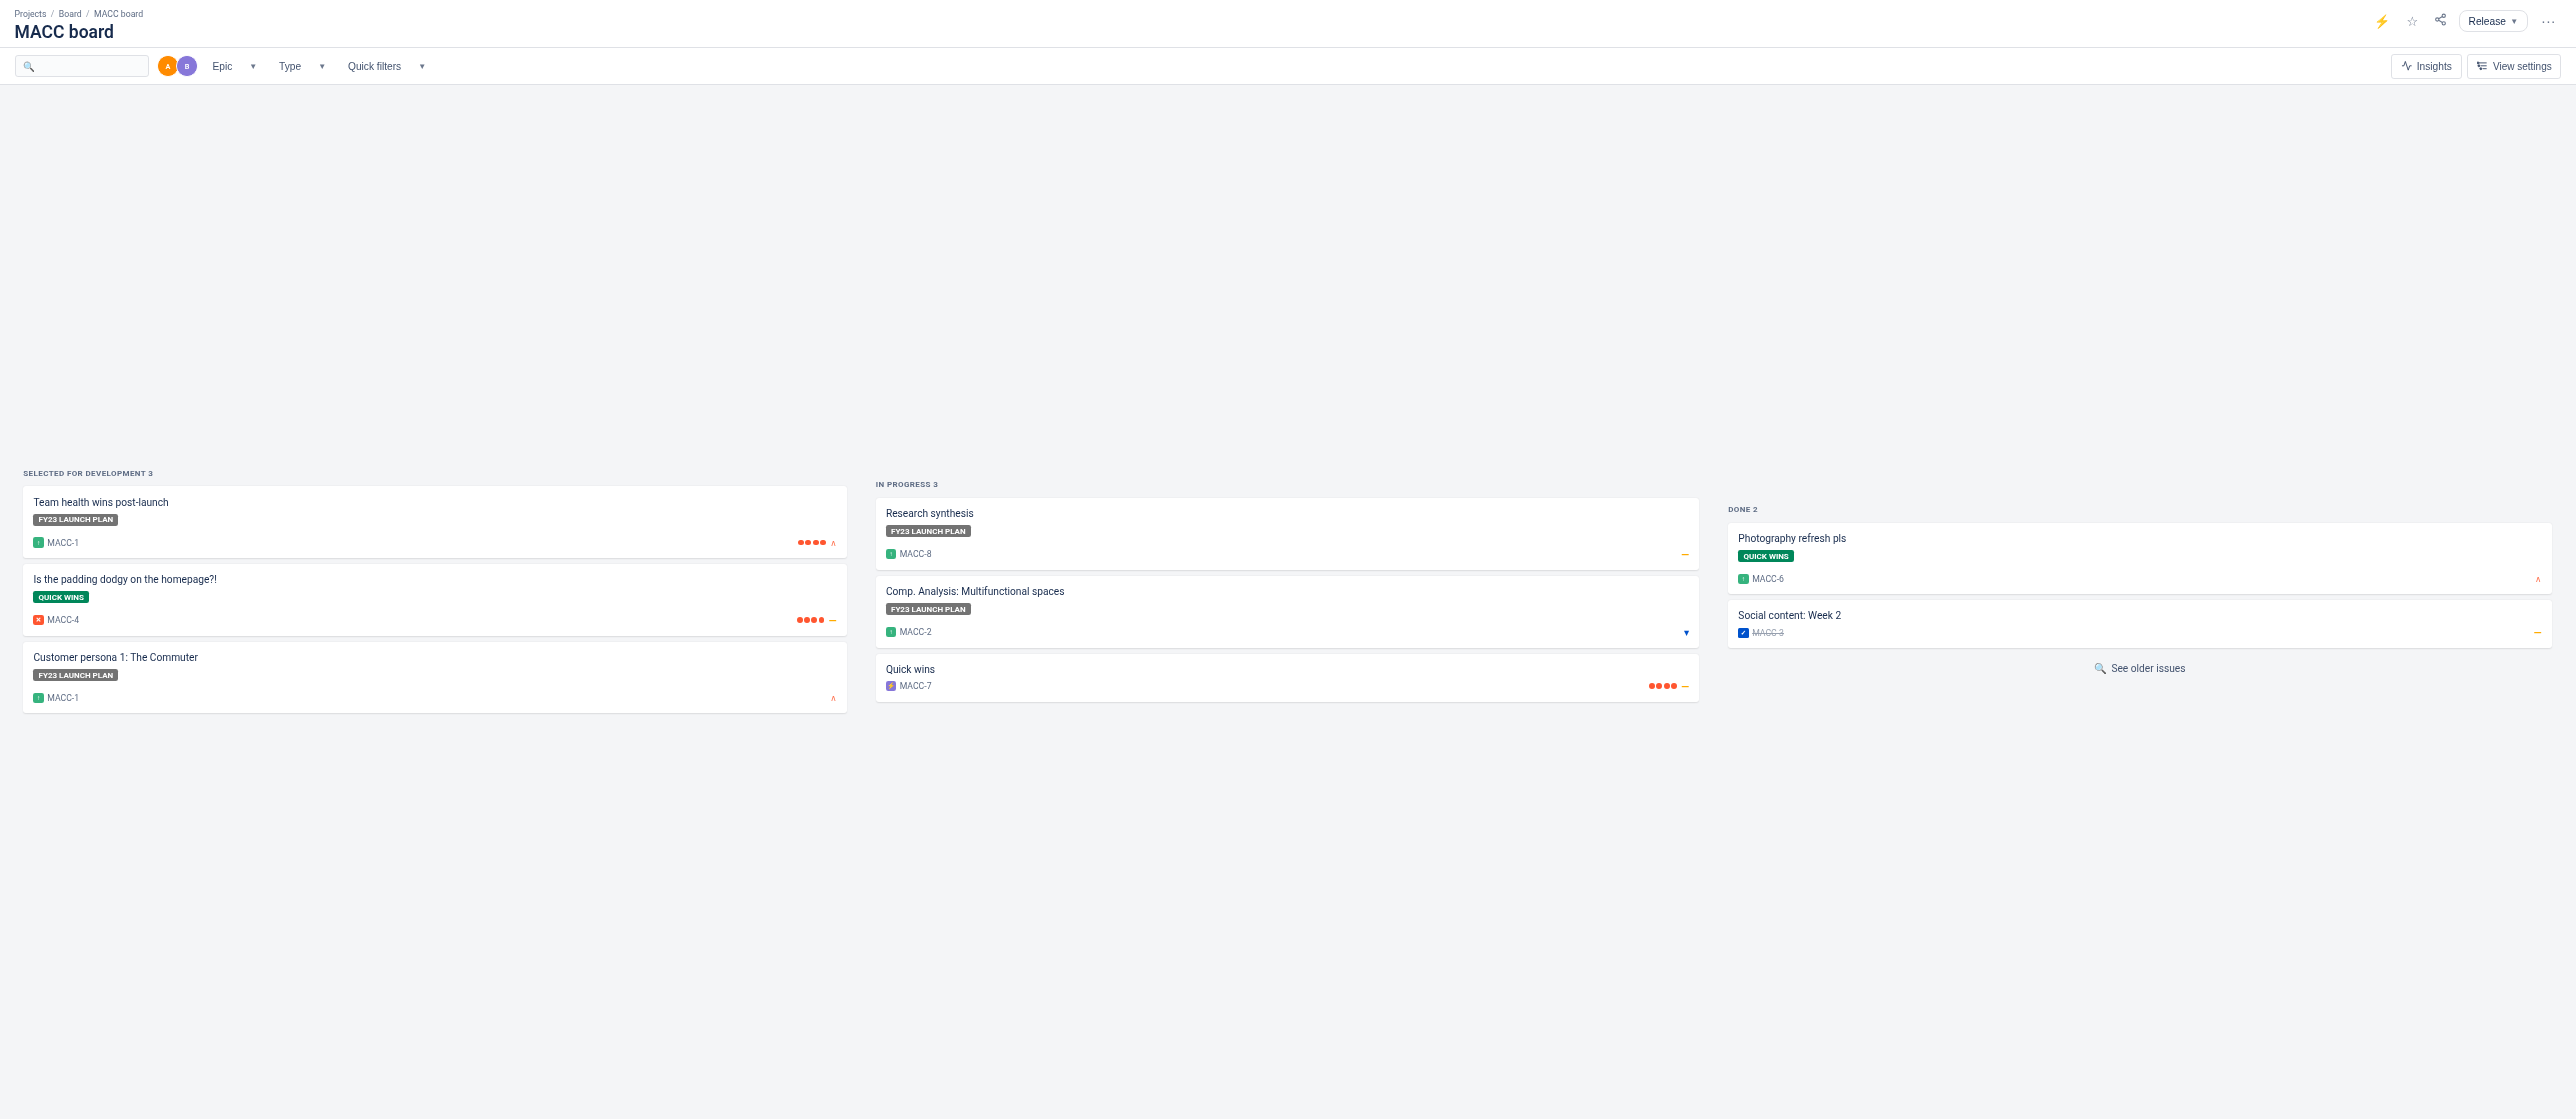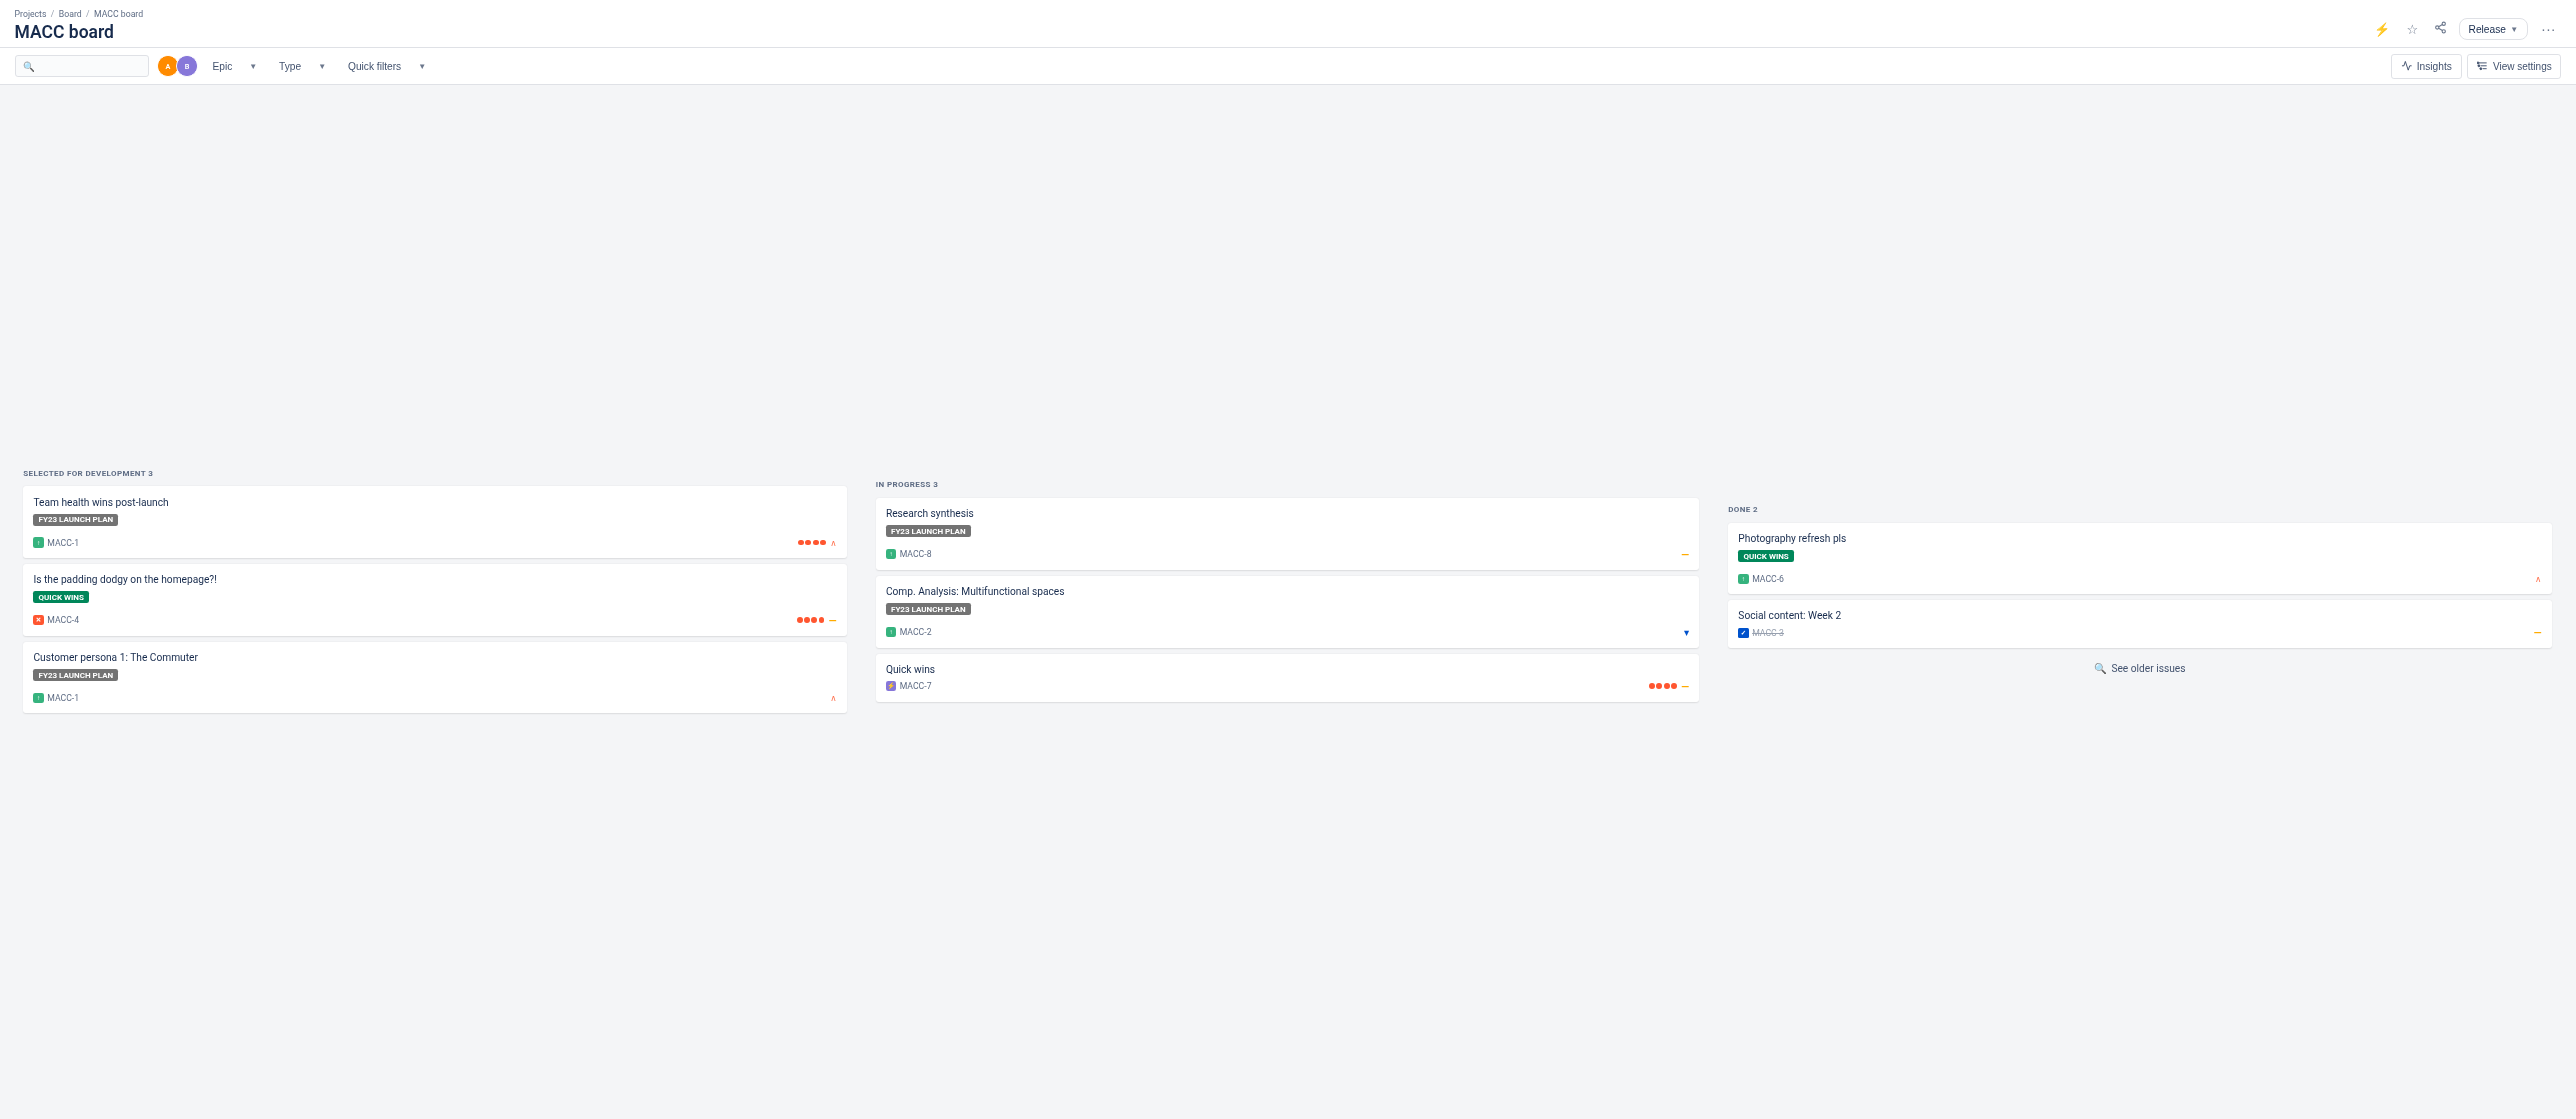--- a/index.html
+++ b/index.html
@@ -46,21 +46,21 @@
     .card-meta { display: flex; align-items: center; gap: 4.4px; }
     .priority-dots { display: flex; gap: 1.5px; }
     .dot { width: 5.8px; height: 5.8px; border-radius: 50%; background: #ff5630; }
     .strikethrough { text-decoration: line-through; color: #97a0af; }
     .collapse-icon { color: #ff7452; font-size: 8.7px; }
     .minus-icon { color: #ffab00; font-size: 10.2px; font-weight: 700; }
     .chevron-down { color: #0052cc; font-size: 10.2px; }
 
     .see-older { display: flex; align-items: center; justify-content: center; gap: 4.4px; padding: 8.7px; color: #42526e; font-size: 10.2px; cursor: pointer; }
 
-    .header-top { padding: 8.7px 14.6px 5.8px 14.6px; background: #fff; border-bottom: 0.7px solid #dfe1e6; display: flex; align-items: flex-end; justify-content: space-between; }
+    .header-top { padding: 8.7px 14.6px 5.8px 14.6px; background: #fff; border-bottom: 0.7px solid #dfe1e6; display: flex; align-items: flex-start; justify-content: space-between; }
     .header-top-left { display: flex; flex-direction: column; }
   </style>
 </head>
 <body>
 
 <div>
   <div class="header-top">
     <div class="header-top-left">
       <div class="breadcrumb">
         <span>Projects</span>

